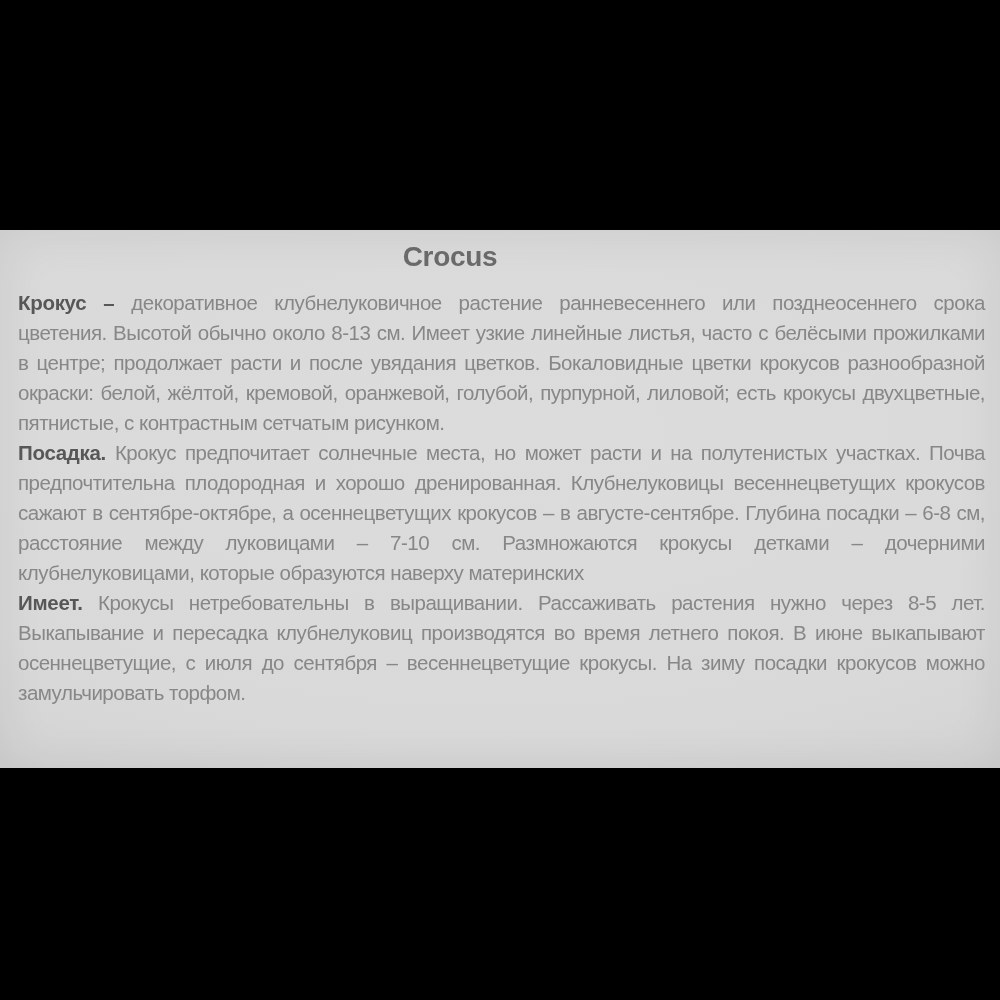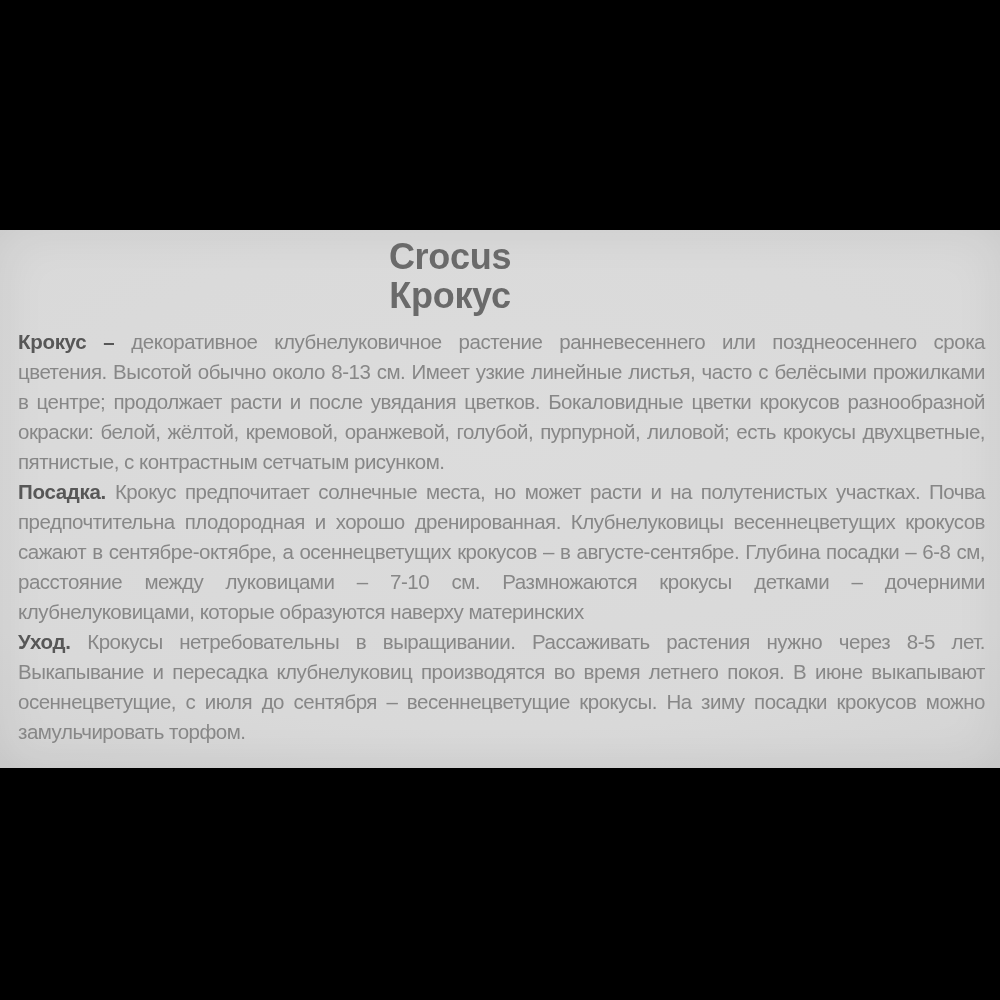--- a/index.html
+++ b/index.html
@@ -34,21 +34,21 @@
     height: 538px;
     background: radial-gradient(ellipse 120% 100% at 50% 38%,
                 #dcdcdc 0%, var(--panel-bg) 55%, var(--panel-bg-edge) 100%);
     box-shadow: inset 0 0 50px rgba(0,0,0,0.07);
   }
   .titles {
     width: 900px;
     padding-top: 7px;
     text-align: center;
     font-weight: bold;
-    font-size: 36px;
+    font-size: 28px;
     line-height: 39px;
     color: var(--title-color);
     letter-spacing: -0.3px;
   }
   .body-text {
     margin: 12px 15px 0 18px;
     text-align: justify;
     font-size: 20.5px;
     line-height: 30px;
     letter-spacing: -0.5px;
@@ -62,22 +62,21 @@
   }
 </style>
 </head>
 <body>
 
 <div class="bar bar-top"></div>
 
 <div class="label-panel">
   <div class="titles">
     <div>Crocus</div>
-    <div>Крокус</div>
   </div>
   <div class="body-text">
     <p><span class="lead">Крокус –</span><span> декоративное клубнелуковичное растение ранневесеннего или позднеосеннего срока цветения. Высотой обычно около 8-13 см. Имеет узкие линейные листья, часто с белёсыми прожилками в центре; продолжает расти и после увядания цветков. Бокаловидные цветки крокусов разнообразной окраски: белой, жёлтой, кремовой, оранжевой, голубой, пурпурной, лиловой; есть крокусы двухцветные, пятнистые, с контрастным сетчатым рисунком.</span></p>
     <p><span class="lead">Посадка.</span><span> Крокус предпочитает солнечные места, но может расти и на полутенистых участках. Почва предпочтительна плодородная и хорошо дренированная. Клубнелуковицы весеннецветущих крокусов сажают в сентябре-октябре, а осеннецветущих крокусов – в августе-сентябре. Глубина посадки – 6-8 см, расстояние между луковицами – 7-10 см. Размножаются крокусы детками – дочерними клубнелуковицами, которые образуются наверху материнских</span></p>
-    <p><span class="lead">Уход.</span><span> Крокусы нетребовательны в выращивании. Рассаживать растения нужно через 8-5 лет. Выкапывание и пересадка клубнелуковиц производятся во время летнего покоя. В июне выкапывают осеннецветущие, с июля до сентября – весеннецветущие крокусы. На зиму посадки крокусов можно замульчировать торфом.</span></p>
+    <p><span class="lead">Имеет.</span><span> Крокусы нетребовательны в выращивании. Рассаживать растения нужно через 8-5 лет. Выкапывание и пересадка клубнелуковиц производятся во время летнего покоя. В июне выкапывают осеннецветущие, с июля до сентября – весеннецветущие крокусы. На зиму посадки крокусов можно замульчировать торфом.</span></p>
   </div>
 </div>
 
 <div class="bar bar-bottom"></div>
 
 </body></html>

